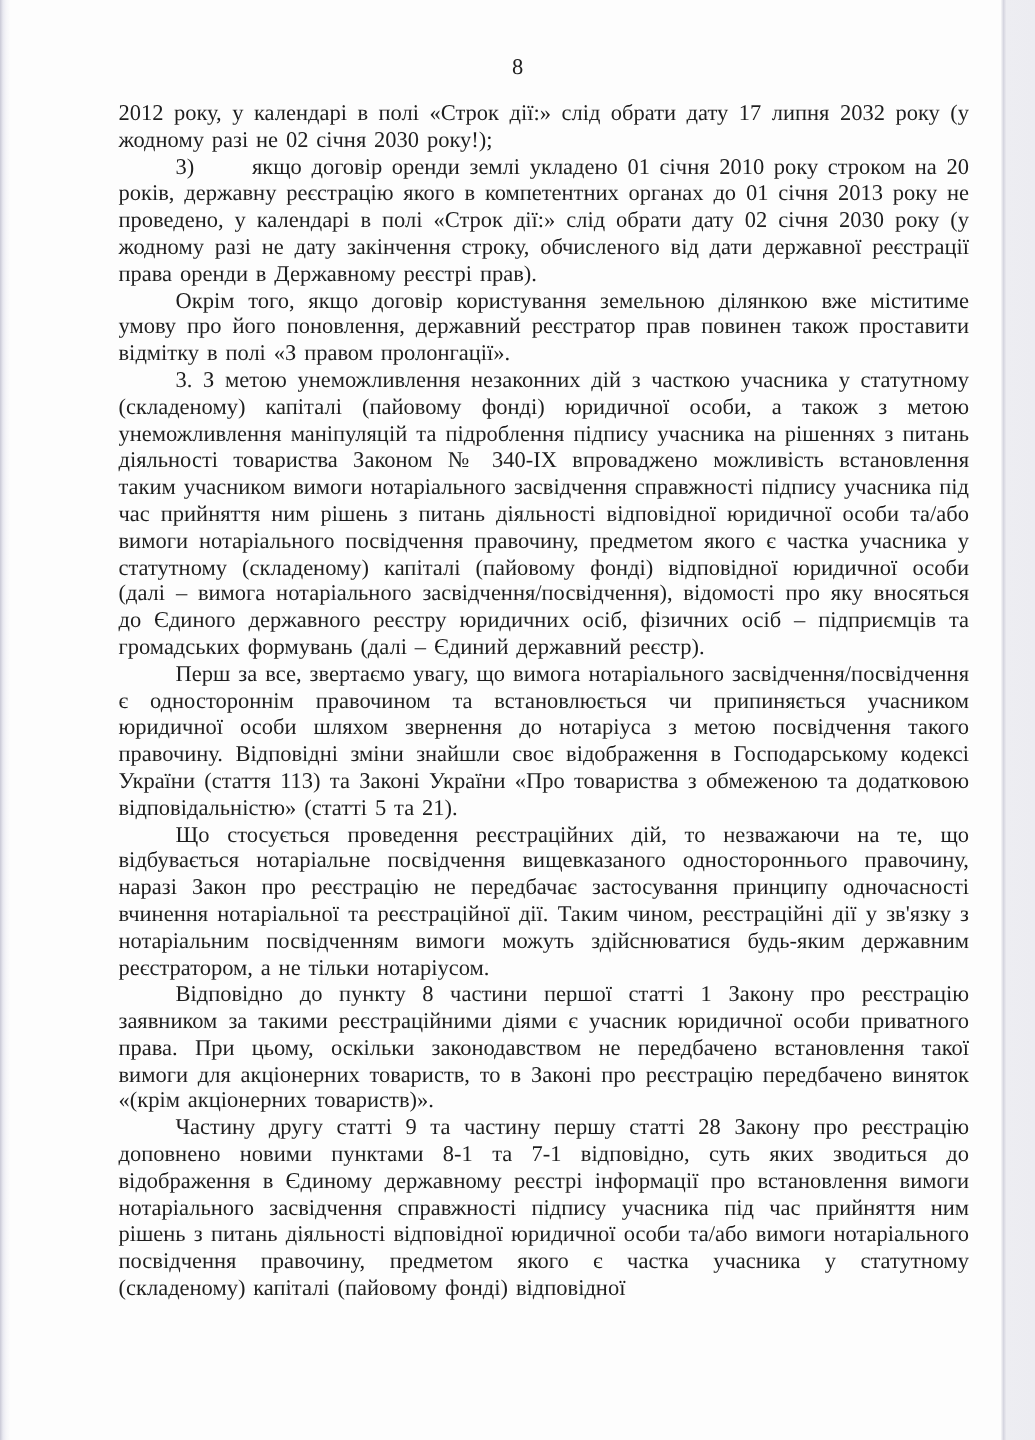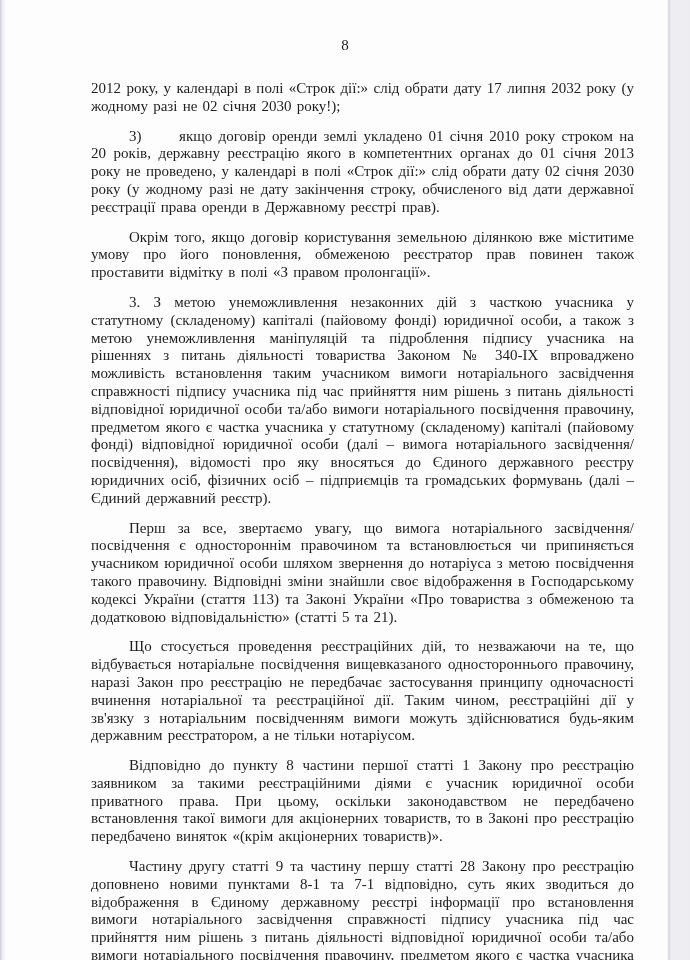--- a/index.html
+++ b/index.html
@@ -41,21 +41,21 @@
     font-size: 15px;
     line-height: 18px;
   }
   .text-block {
     position: absolute;
     top: 68px;
     left: 79px;
     width: 567px;
   }
   .text-block p {
-    margin: 12px;
+    margin: 0;
     padding: 0;
     font-size: 15px;
     line-height: 17.8px;
     text-align: justify;
     text-indent: 38px;
     word-spacing: 1.5px;
   }
   .text-block p.no-indent {
     text-indent: 0;
   }
@@ -65,20 +65,20 @@
 
 <div class="page">
   <div class="edge-left"></div>
   <div class="edge-right"></div>
 
   <div class="page-number">8</div>
 
   <div class="text-block">
     <p class="no-indent">2012 року, у календарі в полі «Строк дії:» слід обрати дату 17 липня 2032 року (у жодному разі не 02 січня 2030 року!);</p>
     <p>3)&nbsp;&nbsp;&nbsp;&nbsp;&nbsp; якщо договір оренди землі укладено 01 січня 2010 року строком на 20 років, державну реєстрацію якого в компетентних органах до 01 січня 2013 року не проведено, у календарі в полі «Строк дії:» слід обрати дату 02 січня 2030 року (у жодному разі не дату закінчення строку, обчисленого від дати державної реєстрації права оренди в Державному реєстрі прав).</p>
-    <p>Окрім того, якщо договір користування земельною ділянкою вже міститиме умову про його поновлення, обмеженою реєстратор прав повинен також проставити відмітку в полі «З правом пролонгації».</p>
+    <p>Окрім того, якщо договір користування земельною ділянкою вже міститиме умову про його поновлення, державний реєстратор прав повинен також проставити відмітку в полі «З правом пролонгації».</p>
     <p>3. З метою унеможливлення незаконних дій з часткою учасника у статутному (складеному) капіталі (пайовому фонді) юридичної особи, а також з метою унеможливлення маніпуляцій та підроблення підпису учасника на рішеннях з питань діяльності товариства Законом № 340-IX впроваджено можливість встановлення таким учасником вимоги нотаріального засвідчення справжності підпису учасника під час прийняття ним рішень з питань діяльності відповідної юридичної особи та/або вимоги нотаріального посвідчення правочину, предметом якого є частка учасника у статутному (складеному) капіталі (пайовому фонді) відповідної юридичної особи (далі – вимога нотаріального засвідчення/посвідчення), відомості про яку вносяться до Єдиного державного реєстру юридичних осіб, фізичних осіб – підприємців та громадських формувань (далі – Єдиний державний реєстр).</p>
     <p>Перш за все, звертаємо увагу, що вимога нотаріального засвідчення/посвідчення є одностороннім правочином та встановлюється чи припиняється учасником юридичної особи шляхом звернення до нотаріуса з метою посвідчення такого правочину. Відповідні зміни знайшли своє відображення в Господарському кодексі України (стаття 113) та Законі України «Про товариства з обмеженою та додатковою відповідальністю» (статті 5 та 21).</p>
     <p>Що стосується проведення реєстраційних дій, то незважаючи на те, що відбувається нотаріальне посвідчення вищевказаного одностороннього правочину, наразі Закон про реєстрацію не передбачає застосування принципу одночасності вчинення нотаріальної та реєстраційної дії. Таким чином, реєстраційні дії у зв'язку з нотаріальним посвідченням вимоги можуть здійснюватися будь-яким державним реєстратором, а не тільки нотаріусом.</p>
     <p>Відповідно до пункту 8 частини першої статті 1 Закону про реєстрацію заявником за такими реєстраційними діями є учасник юридичної особи приватного права. При цьому, оскільки законодавством не передбачено встановлення такої вимоги для акціонерних товариств, то в Законі про реєстрацію передбачено виняток «(крім акціонерних товариств)».</p>
     <p>Частину другу статті 9 та частину першу статті 28 Закону про реєстрацію доповнено новими пунктами 8-1 та 7-1 відповідно, суть яких зводиться до відображення в Єдиному державному реєстрі інформації про встановлення вимоги нотаріального засвідчення справжності підпису учасника під час прийняття ним рішень з питань діяльності відповідної юридичної особи та/або вимоги нотаріального посвідчення правочину, предметом якого є частка учасника у статутному (складеному) капіталі (пайовому фонді) відповідної</p>
   </div>
 </div>
 
 </body></html>

